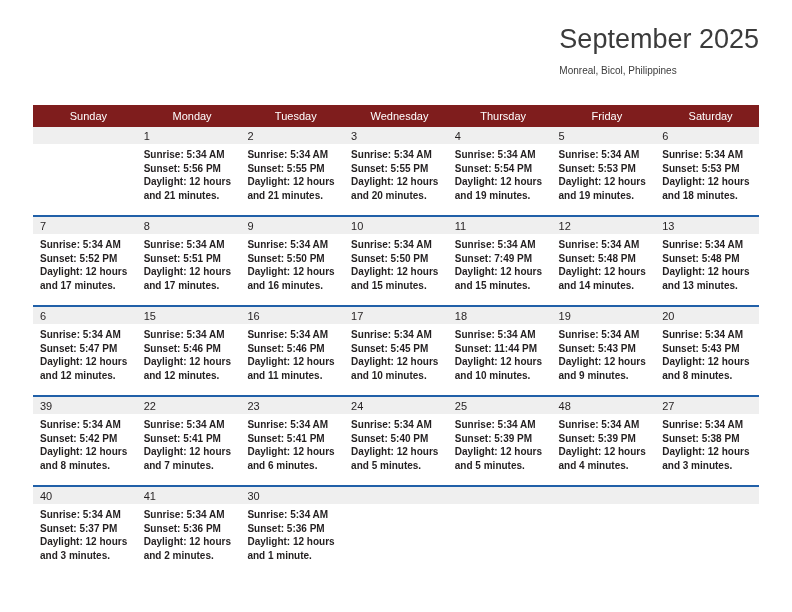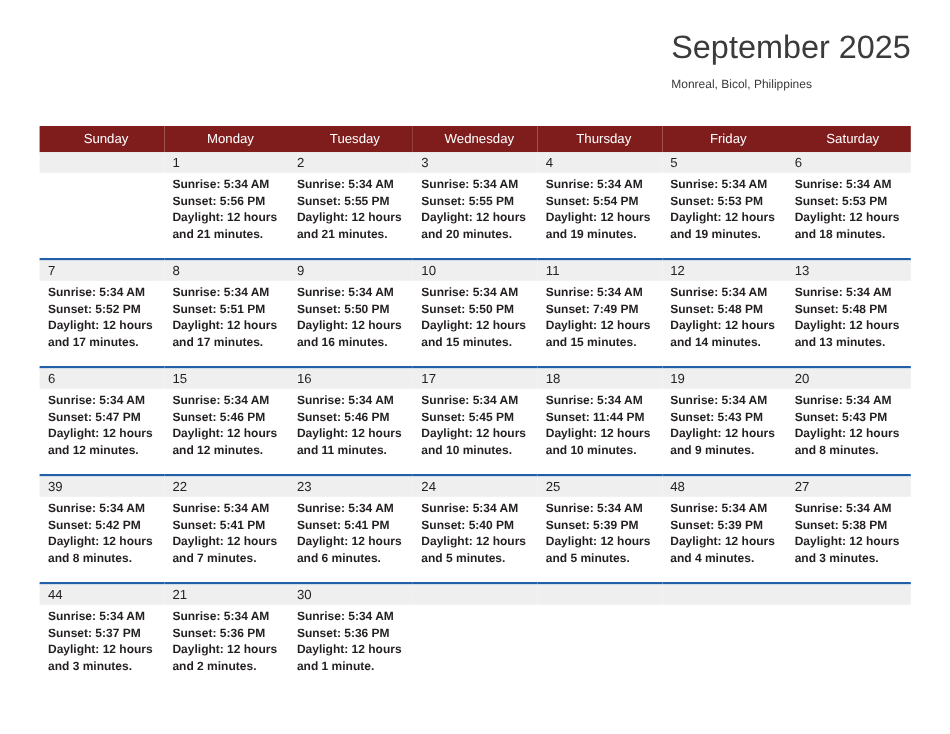--- a/index.html
+++ b/index.html
@@ -458,31 +458,31 @@
                   <div>Sunrise: 5:34 AM</div>
                   <div>Sunset: 5:38 PM</div>
                   <div class="daylight">Daylight: 12 hours and 3 minutes.</div>
                 </div>
               </div>
             </td>
           </tr>
           <tr>
             <td>
               <div class="cell-inner">
-                <div class="daynum-band">44</div>
+                <div class="daynum-band">40</div>
                 <div class="cell-body">
                   <div>Sunrise: 5:34 AM</div>
                   <div>Sunset: 5:37 PM</div>
                   <div class="daylight">Daylight: 12 hours and 3 minutes.</div>
                 </div>
               </div>
             </td>
             <td>
               <div class="cell-inner">
-                <div class="daynum-band">21</div>
+                <div class="daynum-band">41</div>
                 <div class="cell-body">
                   <div>Sunrise: 5:34 AM</div>
                   <div>Sunset: 5:36 PM</div>
                   <div class="daylight">Daylight: 12 hours and 2 minutes.</div>
                 </div>
               </div>
             </td>
             <td>
               <div class="cell-inner">
                 <div class="daynum-band">30</div>

